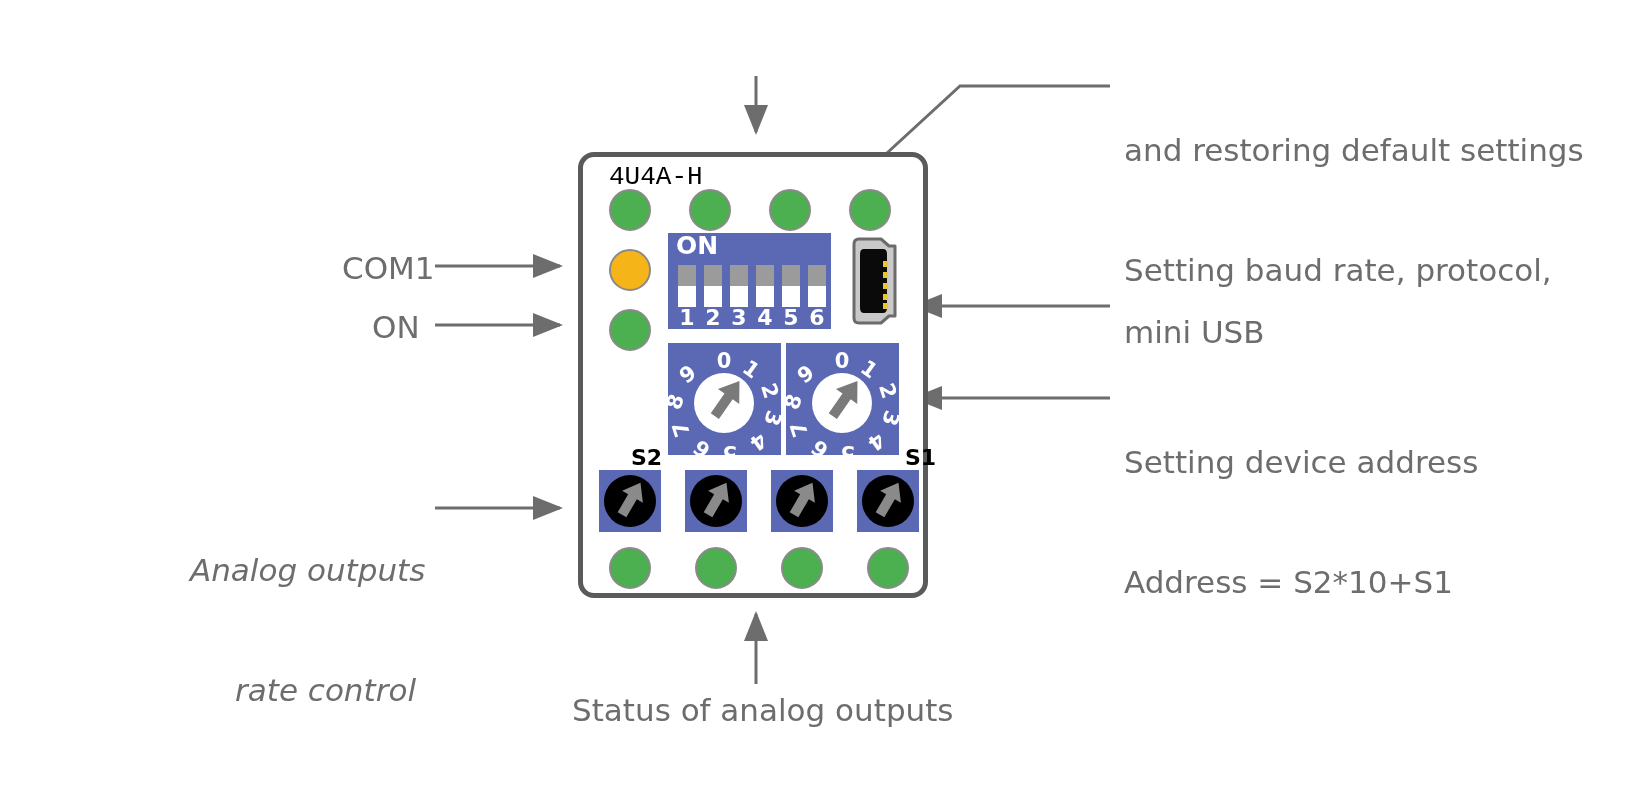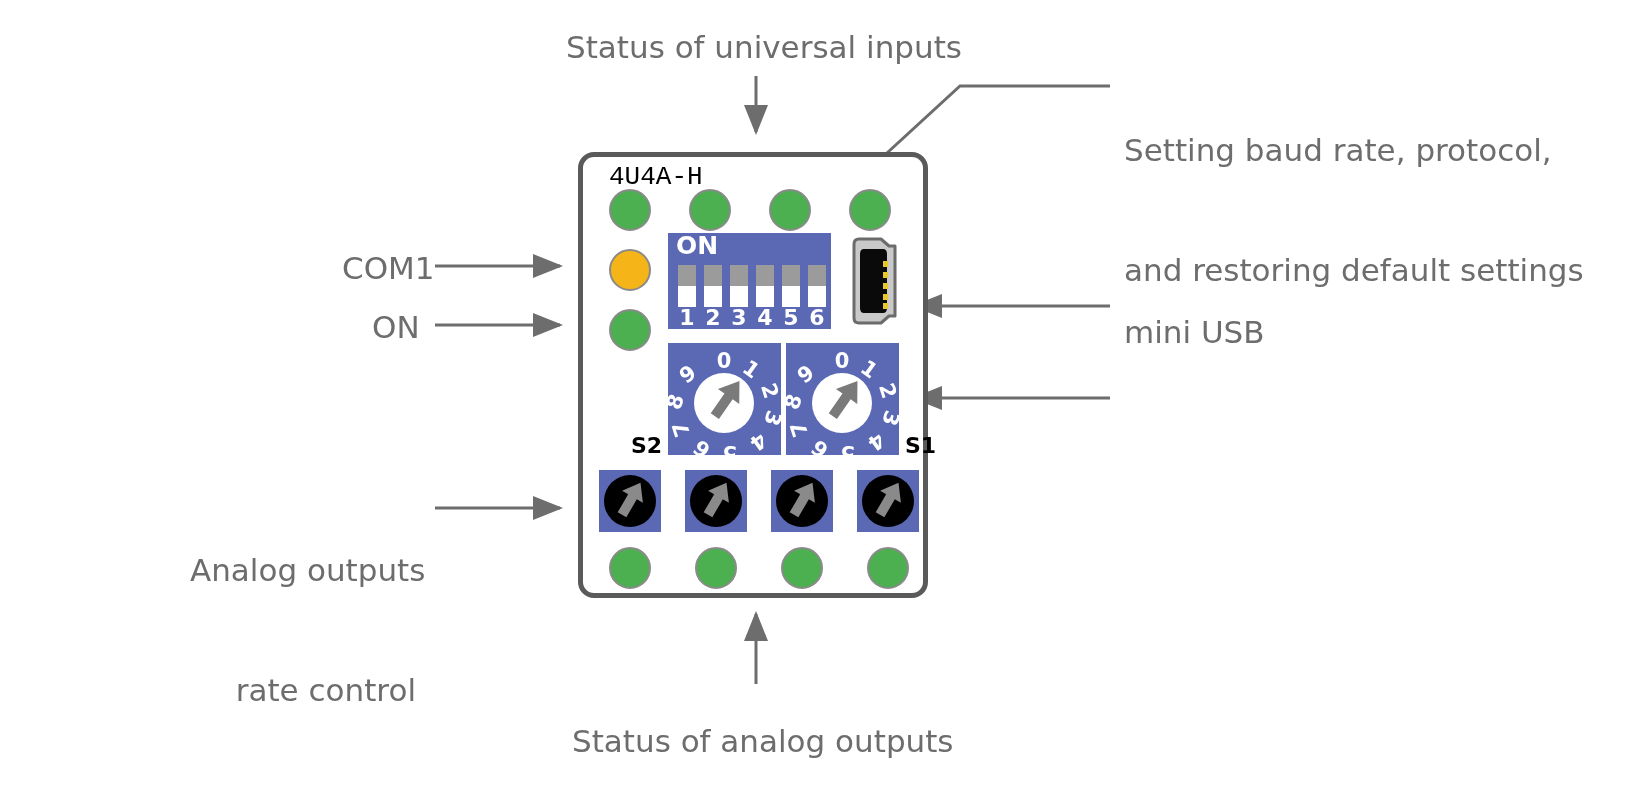--- a/index.html
+++ b/index.html
@@ -32,22 +32,22 @@
     white-space: pre;
   }
   .anno.right { text-align: left; }
 
   #anno-universal-inputs { left: 566px; top: 27px; }
   #anno-baud           { left: 1124px; top: 50px; }
   #anno-com1           { left: 330px;  top: 248px; margin-left: 12px; }
   #anno-on             { left: 372px;  top: 307px; }
   #anno-mini-usb       { left: 1124px; top: 288px; margin-top: 24px; }
   #anno-device-address { left: 1124px; top: 362px; }
-  #anno-analog-hand    { left: 190px;  top: 470px; text-align: right; width: 226px;}
-  #anno-analog-outputs { left: 572px;  top: 690px; margin-top: 31px; }
+  #anno-analog-hand    { left: 190px;  top: 470px; text-align: right; width: 226px; font-style: italic;}
+  #anno-analog-outputs { left: 572px;  top: 690px; }
 
   
   .leaders {
     position: absolute;
     left: 0; top: 0;
     width: 1648px;
     height: 796px;
     pointer-events: none;
   }
 
@@ -148,21 +148,21 @@
     top: 186px;
     width: 113px;
     height: 112px;
     background: #5b68b4;
   }
   #rotary-s2 { left: 85px; }
   #rotary-s1 { left: 203px; }
 
   .rotary-label {
     position: absolute;
-    top: 276px;
+    top: 288px;
     font-size: 22px;
     font-weight: bold;
     color: #000000;
     font-family: "DejaVu Sans", sans-serif;
   }
   #rotary-label-s2 { left: 48px; }
   #rotary-label-s1 { left: 322px; }
 
   
   .hand-tile {
@@ -214,33 +214,36 @@
 
     <g>
       <line x1="435" y1="508" x2="560" y2="508" stroke="#6d6d6d" stroke-width="3" marker-end="url(#arrowhead)"></line>
     </g>
 
     <g>
       <line x1="756" y1="684" x2="756" y2="614" stroke="#6d6d6d" stroke-width="3" marker-end="url(#arrowhead)"></line>
     </g>
   </svg>
 
-  <div class="anno" id="anno-universal-inputs">Status of universal inputs</div>
 
   <div class="anno right" id="anno-baud">
+    <div>and restoring default settings</div>
     <div>Setting baud rate, protocol,</div>
-    <div>and restoring default settings</div>
   </div>
 
   <div class="anno" id="anno-com1">COM1</div>
 
   <div class="anno" id="anno-on">ON</div>
 
   <div class="anno" id="anno-mini-usb">mini USB</div>
 
+  <div class="anno right" id="anno-device-address">
+    <div>Setting device address</div>
+    <div>Address = S2*10+S1</div>
+  </div>
 
   <div class="anno" id="anno-analog-hand">
     <div>Analog outputs</div>
     <div>rate control</div>
   </div>
 
   <div class="anno" id="anno-analog-outputs">Status of analog outputs</div>
 
   <div id="device-panel">
 

